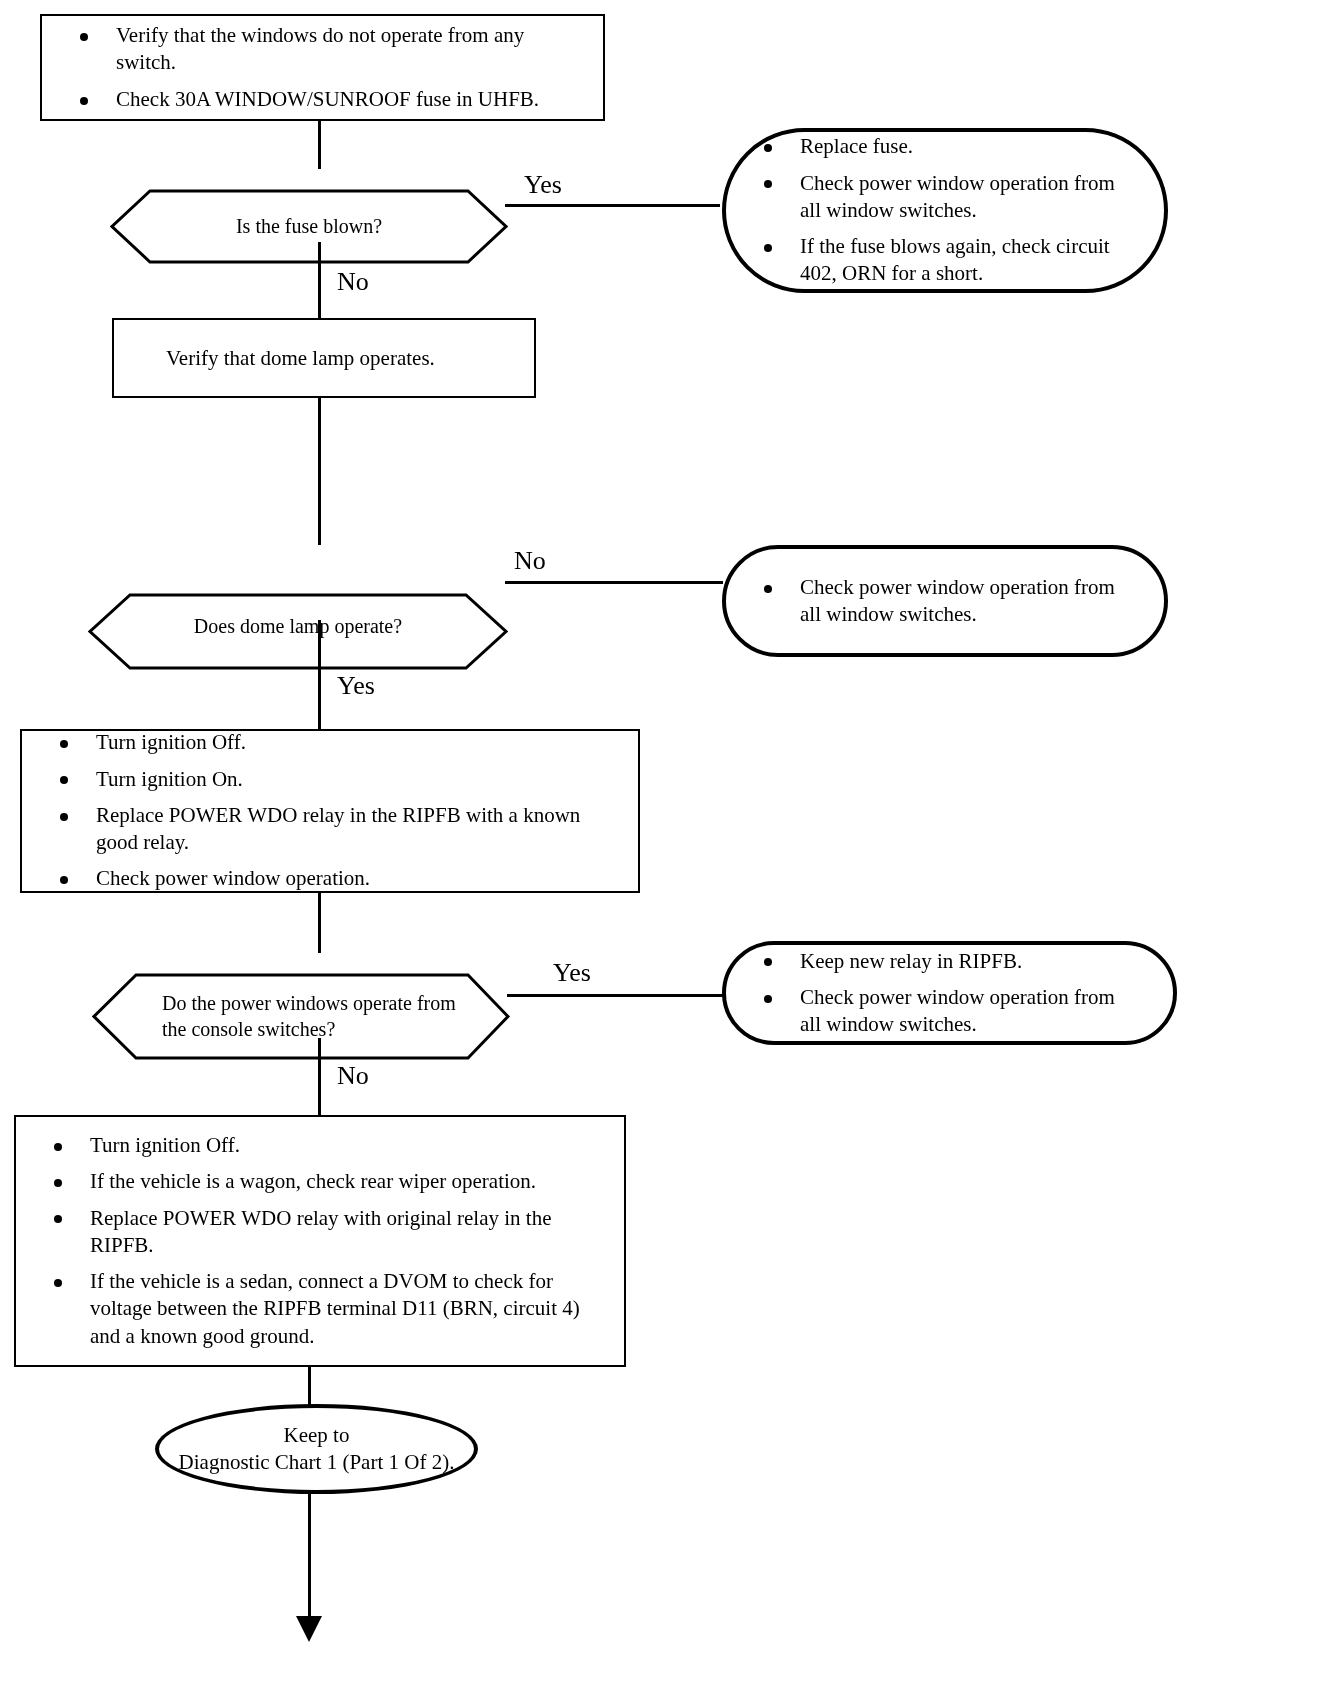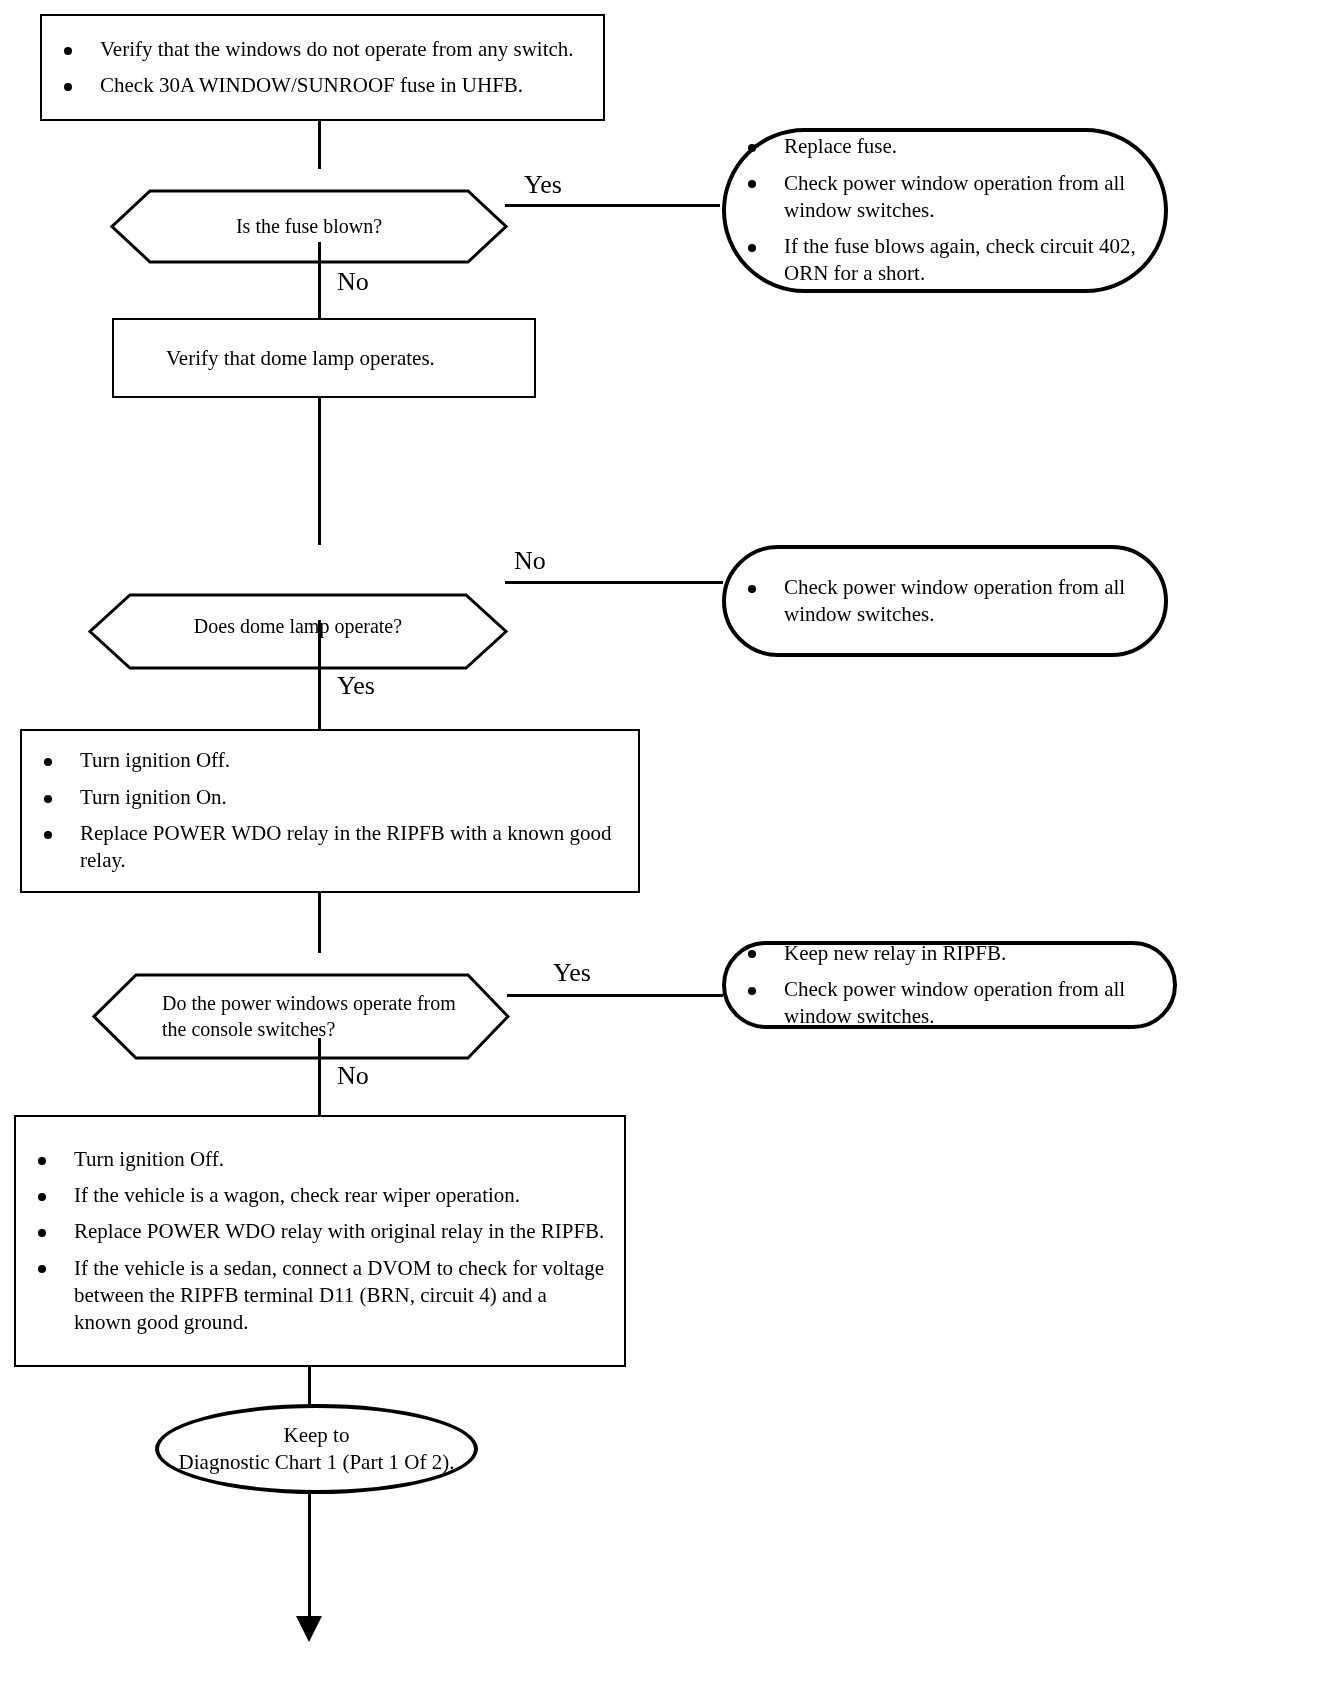--- a/index.html
+++ b/index.html
@@ -79,21 +79,21 @@
   .decision.leftalign .dtext {
     justify-content: flex-start;
     text-align: left;
     padding-left: 70px;
     padding-right: 40px;
   }
 
   
   ul.bl {
     list-style: none;
-    margin: 0;
+    margin: 16px;
     padding: 0;
     width: 100%;
   }
   ul.bl li {
     position: relative;
     padding-left: 58px;
     margin: 0 0 9px 0;
     line-height: 1.3;
   }
   ul.bl li:last-child { margin-bottom: 0; }
@@ -202,39 +202,40 @@
     <ul class="bl" style="padding-right:24px;">
       <li>Check power window operation from all window switches.</li>
     </ul>
   </div>
 
   <div class="node proc fs-body" style="left:20px; top:729px; width:620px; height:164px;">
     <ul class="bl" style="padding-right:20px;">
       <li>Turn ignition Off.</li>
       <li>Turn ignition On.</li>
       <li>Replace POWER WDO relay in the RIPFB with a known good relay.</li>
+      <li>Check power window operation.</li>
     </ul>
   </div>
 
   <div class="line vline" style="left:318px; top:893px; height:60px;"></div>
 
   <div class="decision fs-dec leftalign" style="left:92px; top:952px; width:418px; height:87px;">
     <svg width="418" height="87" viewBox="0 0 418 87">
       <polygon points="44,2 376,2 416,43.5 376,85 44,85 2,43.5" fill="#ffffff" stroke="#000000" stroke-width="3"></polygon>
     </svg>
     <div class="dtext">Do the power windows operate from the console switches?</div>
   </div>
 
   <div class="line hline" style="left:507px; top:994px; width:216px;"></div>
   <div class="blabel" style="left:553px; top:960px;">Yes</div>
 
   <div class="line vline" style="left:318px; top:1038px; height:78px;"></div>
   <div class="blabel" style="left:337px; top:1063px;">No</div>
 
-  <div class="node stadium fs-body" style="left:722px; top:941px; width:455px; height:88px; border-radius:56px;">
+  <div class="node stadium fs-body" style="left:722px; top:941px; width:455px; height:104px; border-radius:56px;">
     <ul class="bl" style="padding-right:24px;">
       <li>Keep new relay in RIPFB.</li>
       <li>Check power window operation from all window switches.</li>
     </ul>
   </div>
 
   <div class="node proc fs-body" style="left:14px; top:1115px; width:612px; height:252px;">
     <ul class="bl" style="padding-right:18px;">
       <li>Turn ignition Off.</li>
       <li>If the vehicle is a wagon, check rear wiper operation.</li>

